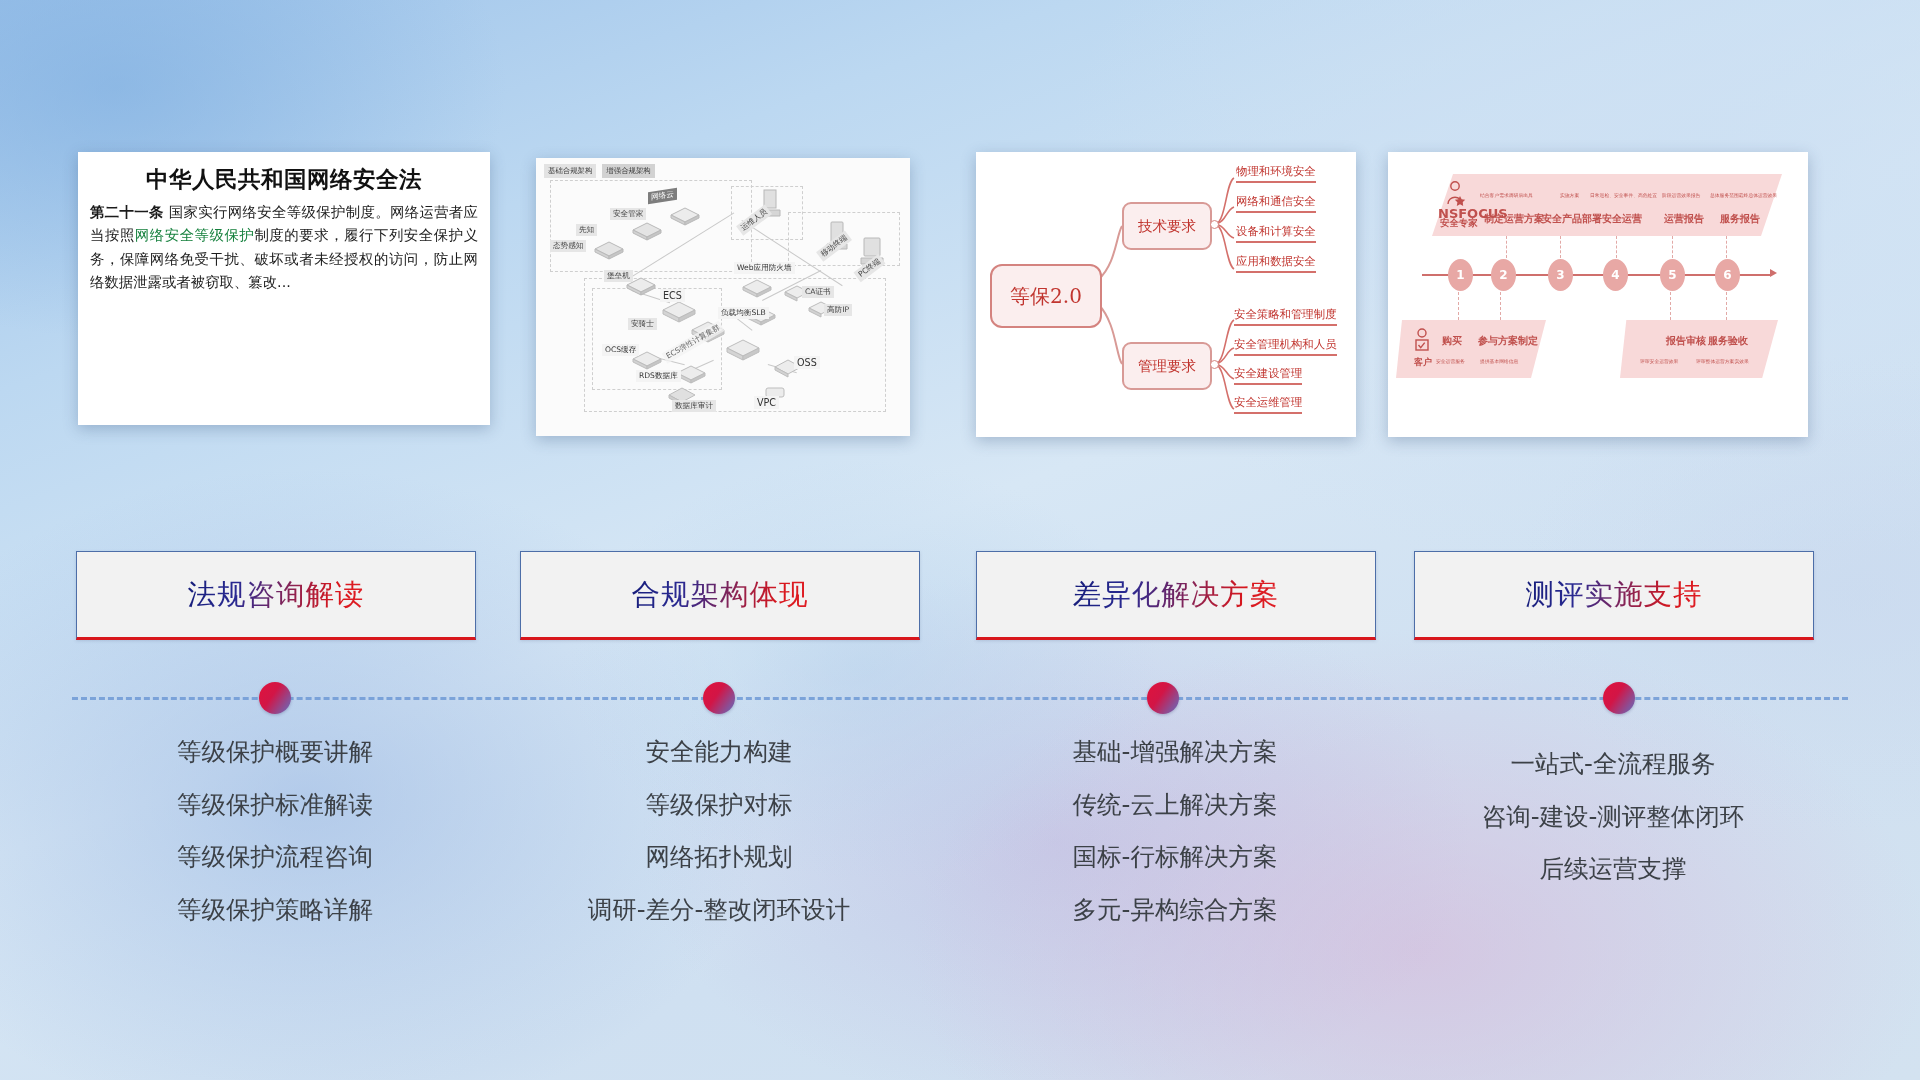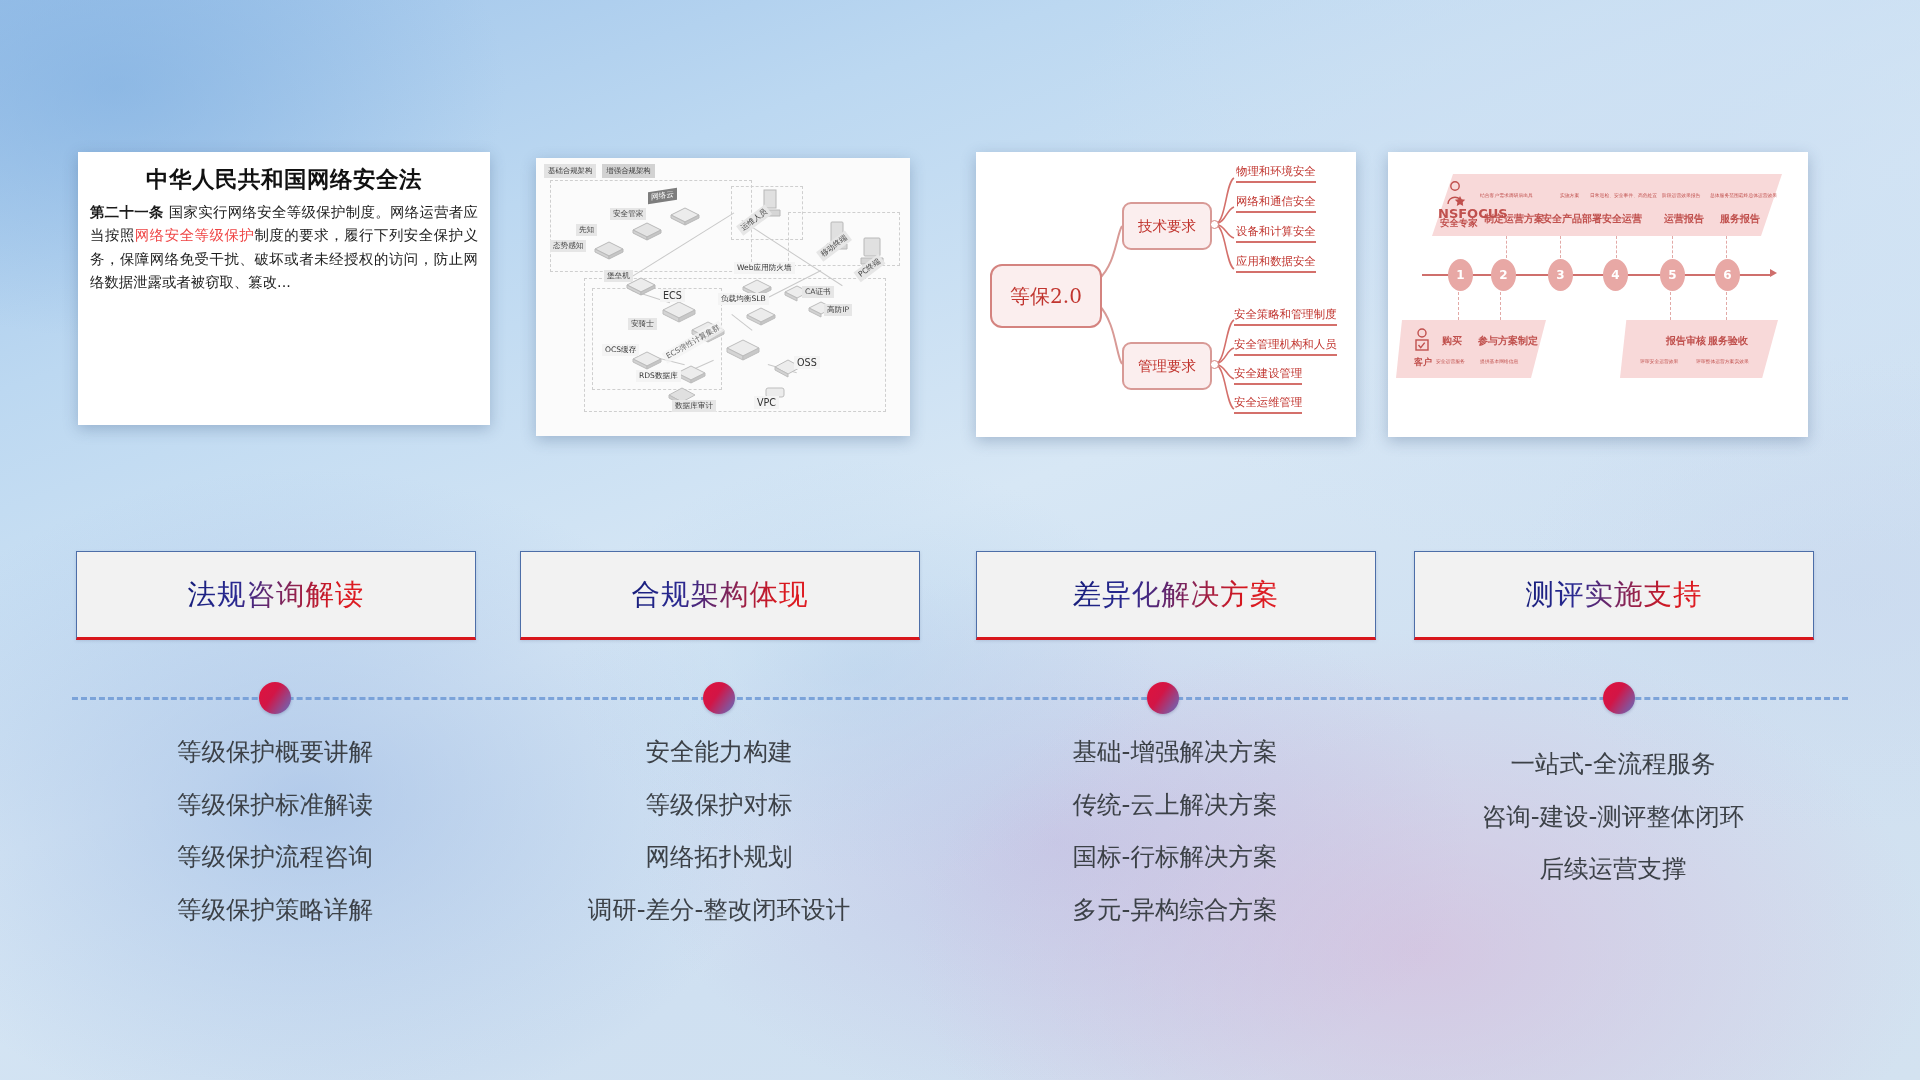--- a/index.html
+++ b/index.html
@@ -31,21 +31,21 @@
   .card-inner{position:absolute;inset:0;}
 
   
   #card1{left:78px;top:152px;width:412px;height:273px;}
   .law-title{text-align:center;font-weight:bold;font-size:22.5px;color:#111;
              letter-spacing:.5px;margin:12px 0 6px 0;
              font-family:"DejaVu Sans","Liberation Sans",sans-serif;}
   .law-p{font-size:14.4px;line-height:1.62;color:#1b1b1b;margin:0 12px 7px 12px;
          text-align:justify;font-family:"DejaVu Sans","Liberation Sans",sans-serif;}
   .law-p b{font-weight:bold;margin-top:20px;}
-  .law-red{color:#ef4444;}
+  .law-red{color:#15803d;}
 
   
   #card2{left:536px;top:158px;width:374px;height:278px;background:#fbfbfb;}
   .arch-tabs{position:absolute;left:8px;top:6px;display:flex;gap:6px;}
   .arch-tab{font-size:7.4px;background:#e2e2e2;color:#3a3a3a;padding:2px 4px;
             font-family:"DejaVu Sans",sans-serif;}
   .arch-tab.sel{background:#d2d2d2;}
   .arch-zone{position:absolute;border:1px dashed #cfcfcf;}
   .node{position:absolute;}
   .nlab{position:absolute;font-size:7.6px;color:#444;background:#e6e6e6;
@@ -248,21 +248,21 @@
       <div class="nlab" style="left:40px;top:66px;">先知</div>
       <div class="nlab" style="left:14px;top:82px;">态势感知</div>
       <div class="nlab" style="left:68px;top:112px;">堡垒机</div>
       <div class="nlab plain" style="left:124px;top:131px;font-size:9.6px;">ECS</div>
       <div class="nlab" style="left:92px;top:160px;">安骑士</div>
       <div class="nlab plain" style="left:66px;top:186px;">OCS缓存</div>
       <div class="nlab plain" style="left:100px;top:212px;">RDS数据库</div>
       <div class="nlab" style="left:136px;top:242px;">数据库审计</div>
       <div class="nlab" style="left:200px;top:56px;transform:rotate(-37deg);">运维人员</div>
       <div class="nlab plain" style="left:198px;top:104px;">Web应用防火墙</div>
-      <div class="nlab plain" style="left:182px;top:135px;">负载均衡SLB</div>
+      <div class="nlab plain" style="left:182px;top:149px;">负载均衡SLB</div>
       <div class="nlab" style="left:266px;top:128px;">CA证书</div>
       <div class="nlab" style="left:288px;top:146px;">高防IP</div>
       <div class="nlab" style="left:280px;top:82px;transform:rotate(-37deg);">移动终端</div>
       <div class="nlab" style="left:318px;top:104px;transform:rotate(-37deg);">PC终端</div>
       <div class="nlab plain" style="left:258px;top:198px;font-size:9.6px;">OSS</div>
       <div class="nlab plain" style="left:218px;top:238px;font-size:9.6px;">VPC</div>
       <div class="nlab plain" style="left:124px;top:178px;transform:rotate(-30deg);opacity:.75;">ECS弹性计算集群</div>
     </div>
   </div>
 

